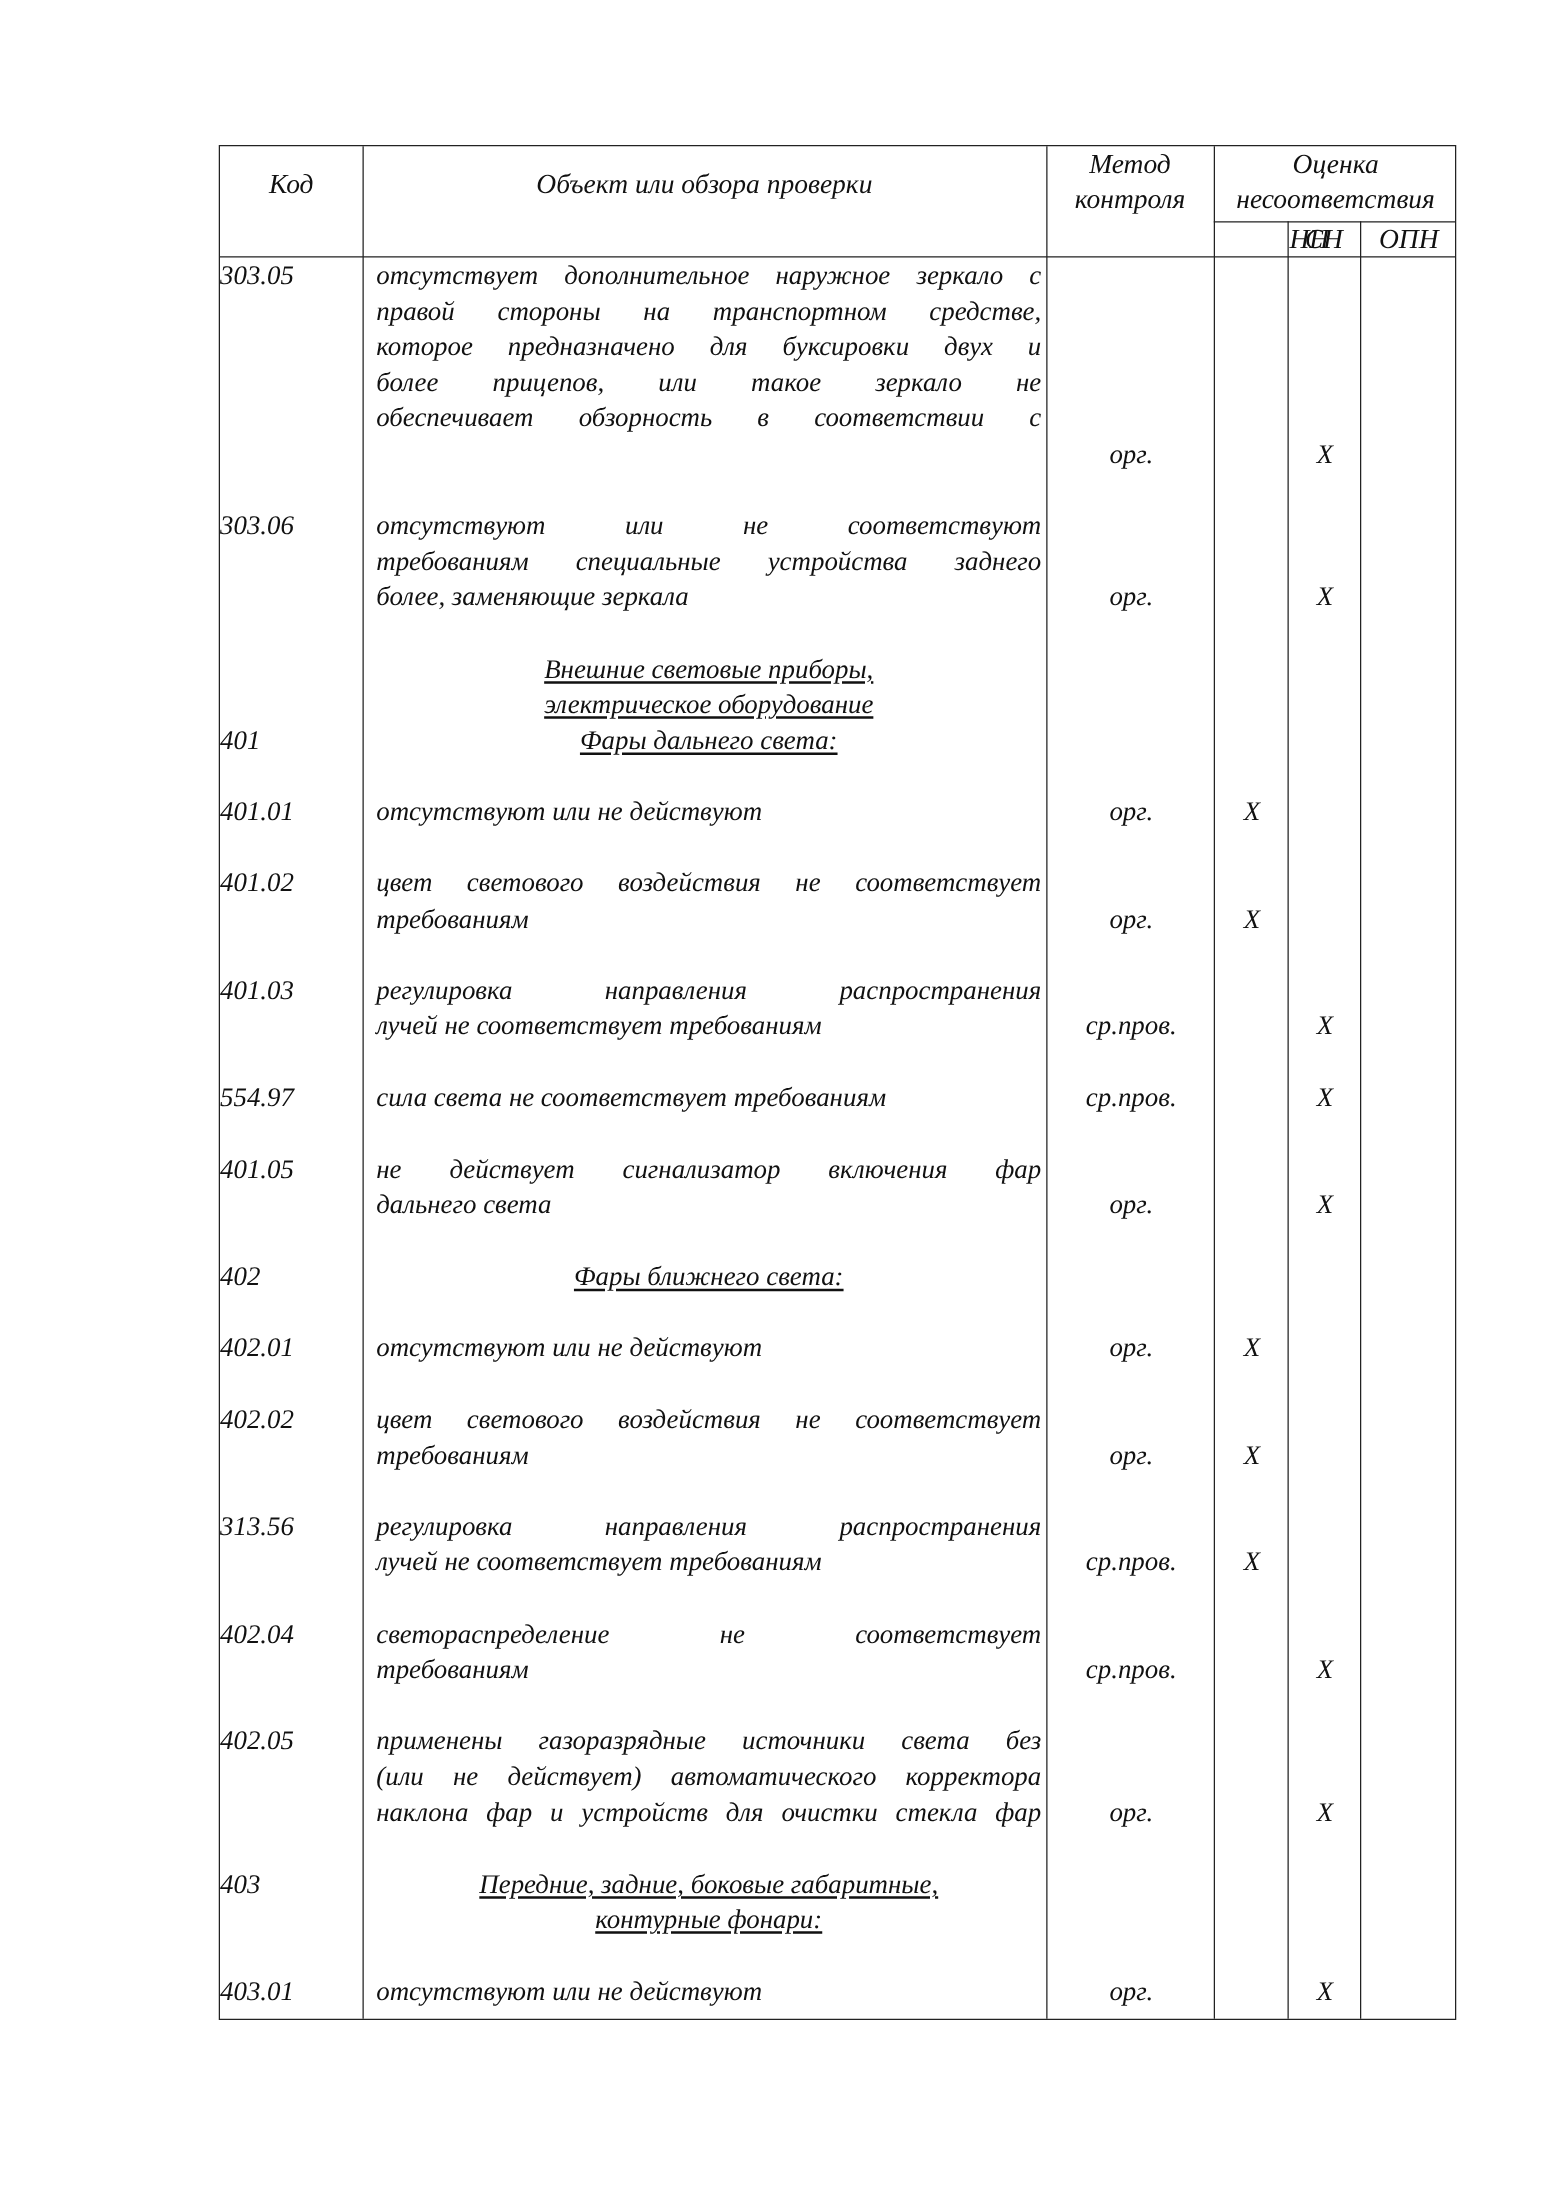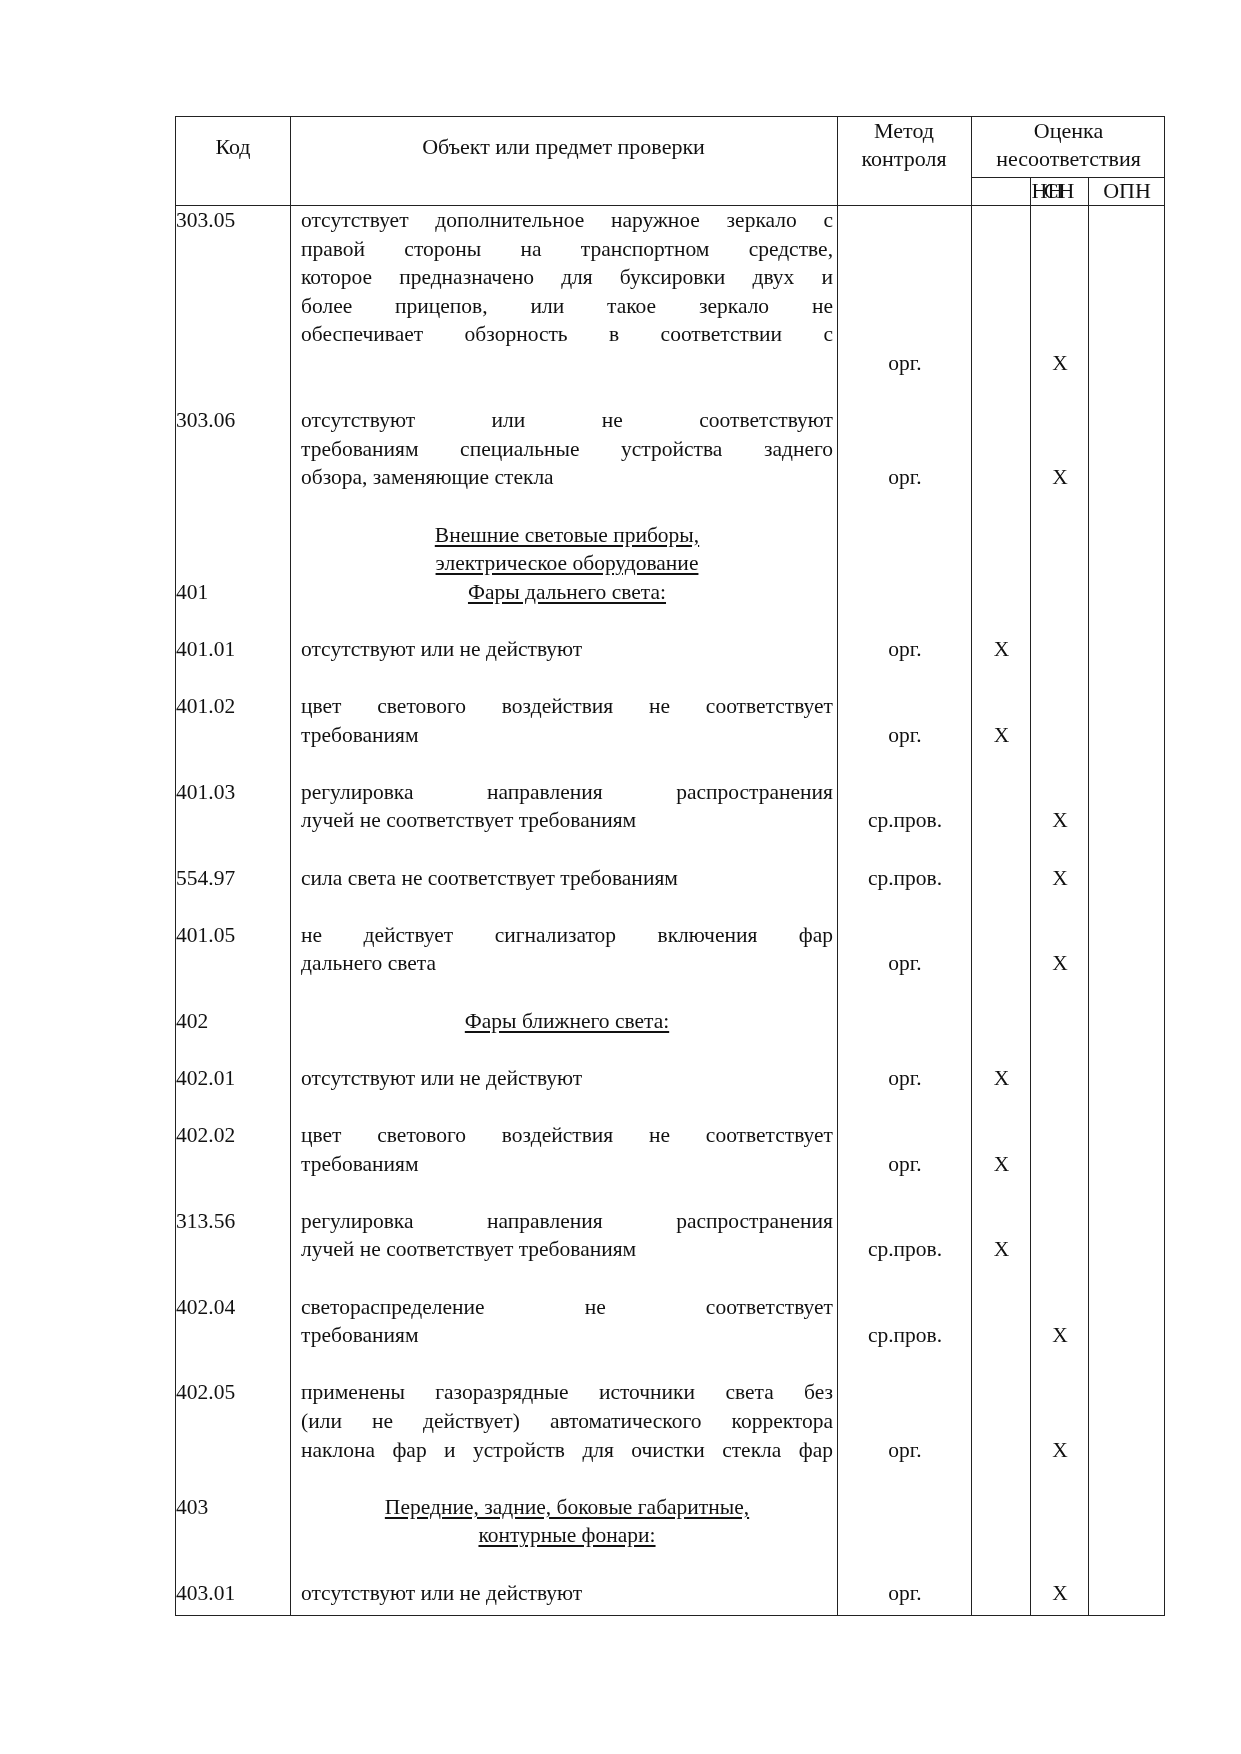--- a/index.html
+++ b/index.html
@@ -1,19 +1,19 @@
 <!DOCTYPE html>
 <html><head>
 <meta charset="utf-8">
 <style>
   html, body { margin: 0; padding: 0; background: #ffffff; }
   body { width: 1241px; height: 1754px; position: relative; overflow: hidden;
          font-family: "Liberation Serif", "DejaVu Serif", serif; color: #111; }
   .tbl { position: absolute; left: 175px; top: 116px; width: 990px; height: 1500px;
-         border: 1.5px solid #222; box-sizing: border-box; }
+         border: 1.5px solid #222; box-sizing: border-box; font-style: italic; }
   .vline { position: absolute; top: 0; bottom: 0; width: 0; border-left: 1.3px solid #222; }
   .hline { position: absolute; height: 0; border-top: 1.3px solid #222; }
   .hdr { position: absolute; font-size: 22px; line-height: 28px; text-align: center; }
   .body { position: absolute; left: 0; top: 89px; width: 990px; }
   .line { position: relative; height: 28.6px; font-size: 21.5px; line-height: 28.6px; }
   .c-code { position: absolute; left: 0; width: 115px; text-align: left; }
   .c-text { position: absolute; left: 125px; width: 532px; text-align: justify; text-align-last: justify; white-space: nowrap; }
   .c-text.last { text-align-last: left; }
   .c-text.heading { text-align: right; text-align-last: center; text-decoration: underline; text-underline-offset: 3px; }
   .c-method { position: absolute; left: 662px; width: 134px; text-align: center; }
@@ -28,21 +28,21 @@
   <div class="vline" style="left:114px"></div>
   <div class="vline" style="left:661px"></div>
   <div class="vline" style="left:795px"></div>
   <div class="vline" style="left:854px; top:60px"></div>
   <div class="vline" style="left:912px; top:60px"></div>
 
   <div class="hline" style="left:795px; right:0; top:60px"></div>
   <div class="hline" style="left:0; right:0; top:88px"></div>
 
   <div class="hdr" style="left:0; width:114px; top:16px">Код</div>
-  <div class="hdr" style="left:114px; width:547px; top:16px">Объект или предмет проверки</div>
+  <div class="hdr" style="left:114px; width:547px; top:16px">Объект или обзора проверки</div>
   <div class="hdr" style="left:661px; width:134px; top:-12px; top:0px">
     <div>Метод</div>
     <div>контроля</div>
   </div>
   <div class="hdr" style="left:795px; width:195px; top:0px">
     <div>Оценка</div>
     <div>несоответствия</div>
   </div>
   <div class="hdr" style="left:842px; width:59px; top:60px">НН</div>
   <div class="hdr" style="left:854px; width:58px; top:60px">СН</div>
@@ -71,21 +71,21 @@
       </div>
       <div class="line"></div>
       <div class="line">
         <span class="c-code">303.06</span>
         <span class="c-text">отсутствуют или не соответствуют</span>
       </div>
       <div class="line">
         <span class="c-text">требованиям специальные устройства заднего</span>
       </div>
       <div class="line">
-        <span class="c-text last">обзора,  заменяющие стекла</span>
+        <span class="c-text last">более,  заменяющие зеркала</span>
         <span class="c-method">орг.</span>
         <span class="c-sn">X</span>
       </div>
       <div class="line"></div>
       <div class="line">
         <span class="c-text heading">Внешние световые приборы,</span>
       </div>
       <div class="line">
         <span class="c-text heading">электрическое оборудование</span>
       </div>

